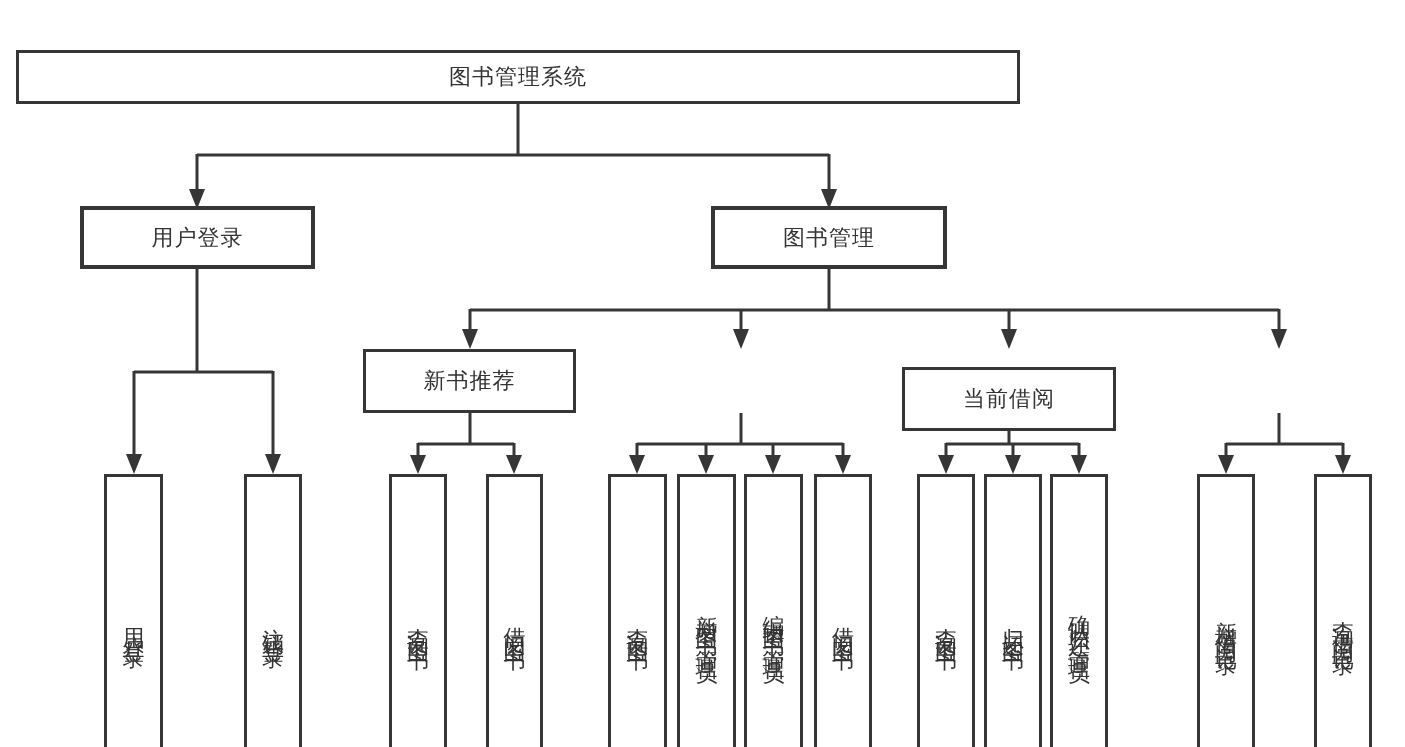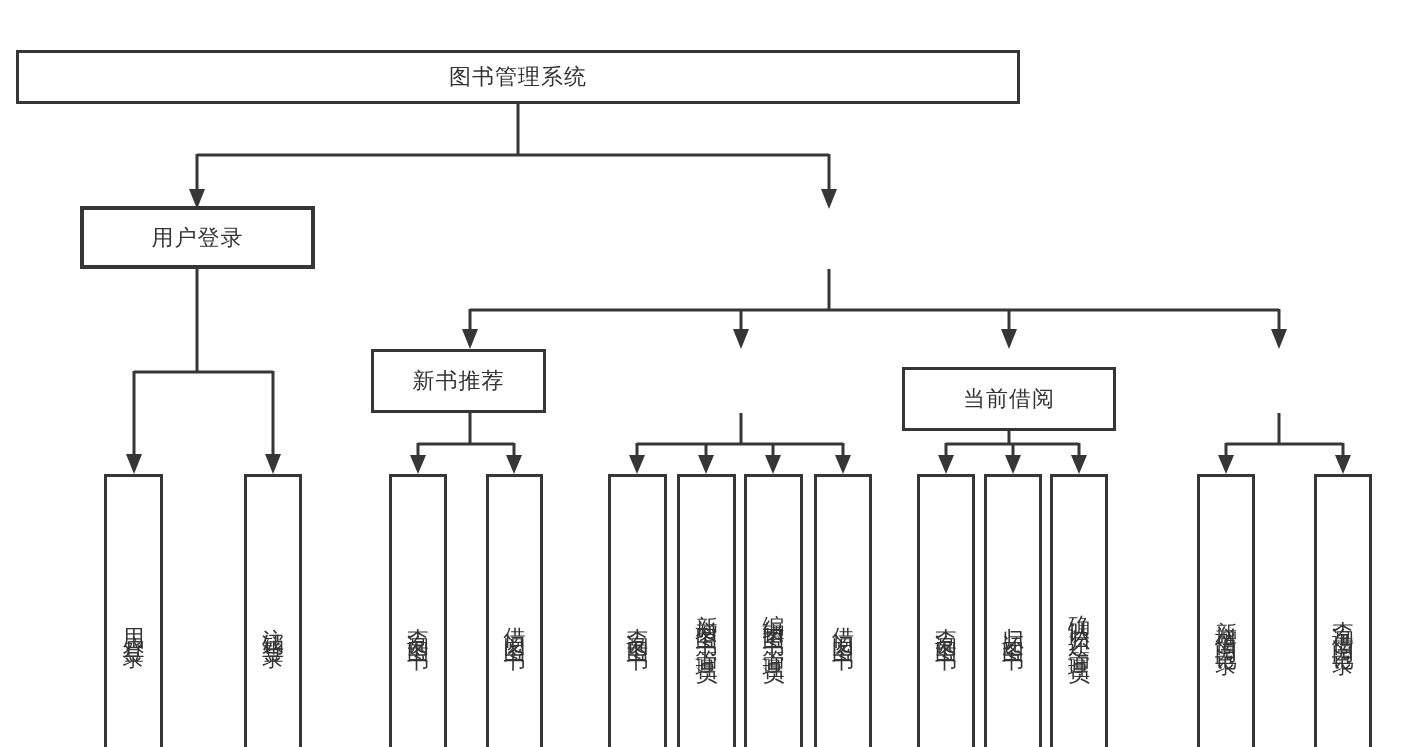--- a/index.html
+++ b/index.html
@@ -51,22 +51,25 @@
          M1335 418 H1351 L1343 437 Z" fill="#363636" stroke="none"></path>
   </svg>
 
   <div class="box hbox" style="left:16px;top:13px;width:1004px;height:54px">
     <span>图书管理系统</span>
   </div>
 
   <div class="box hbox lvl2" style="left:80px;top:169px;width:235px;height:63px">
     <span>用户登录</span>
   </div>
+  <div class="box hbox lvl2" style="left:711px;top:169px;width:236px;height:63px">
+    <span>图书管理</span>
+  </div>
 
-  <div class="box hbox" style="left:371px;top:312px;width:175px;height:64px">
+  <div class="box hbox" style="left:363px;top:312px;width:213px;height:64px">
     <span>新书推荐</span>
   </div>
   <div class="box hbox" style="left:902px;top:330px;width:214px;height:64px">
     <span>当前借阅</span>
   </div>
 
   <div class="box vbox" style="left:104px;top:437px;width:59px;height:299px">
     <span>用户登录</span>
   </div>
   <div class="box vbox" style="left:244px;top:437px;width:58px;height:299px">

